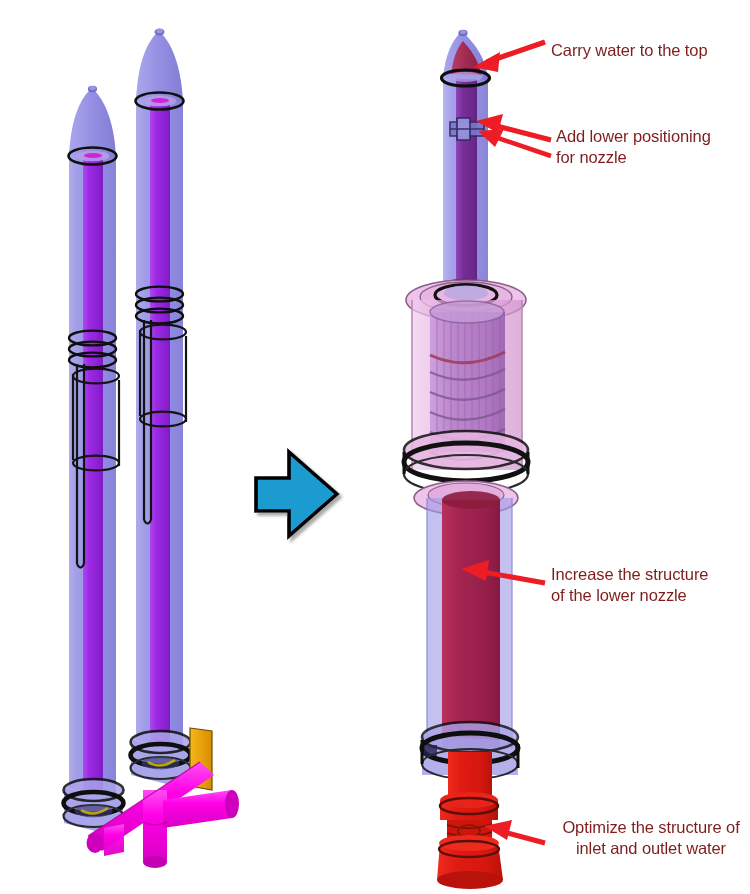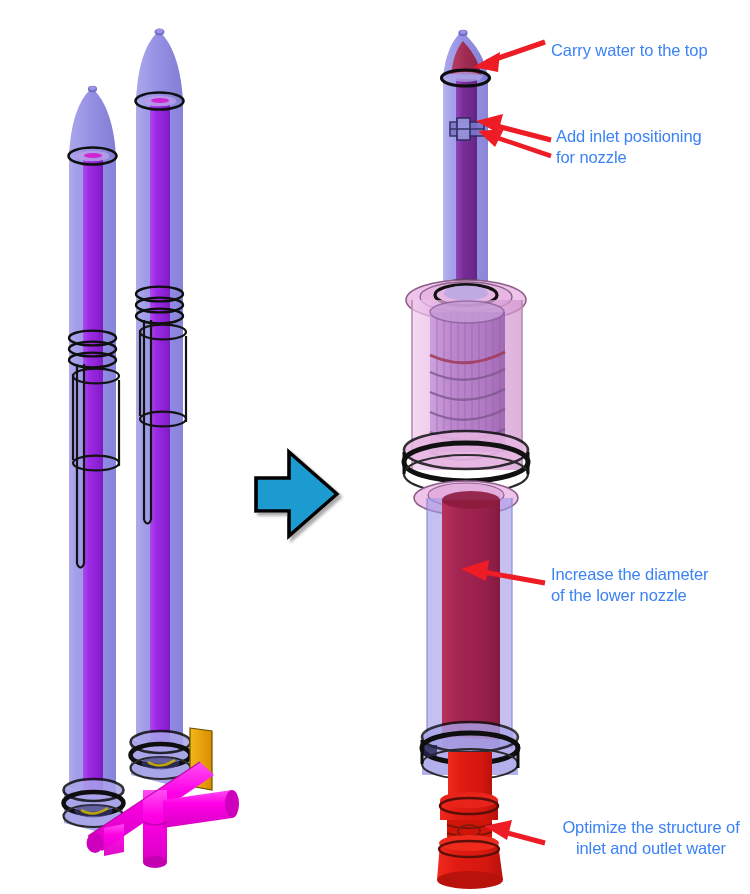--- a/index.html
+++ b/index.html
@@ -10,21 +10,21 @@
     background:#ffffff;
   }
   #stage { position:absolute; inset:0; }
   svg.cad { position:absolute; left:0; top:0; width:750px; height:894px; overflow:visible; }
 
   .anno {
     position:absolute;
     font-family:"Liberation Sans", sans-serif;
     font-size:16.5px;
     line-height:21px;
-    color:#3b82f6;
+    color:#7f1d1d;
     white-space:pre-line;
     letter-spacing:-0.1px;
   }
   #anno-carry  { left:551px; top:40px;  width:196px; }
   #anno-cross  { left:556px; top:126px; width:190px; }
   #anno-diam   { left:551px; top:564px; width:196px; }
   #anno-inlet  { left:551px; top:817px; width:200px;text-align:center; }
 </style>
 </head>
 <body>
@@ -338,22 +338,22 @@
 
       <g>
         <path d="M545,843 L500,831" stroke="#ee1c24" stroke-width="5" stroke-linecap="butt"></path>
         <path d="M484,826 L512,820 L507,840 Z" fill="#ee1c24"></path>
       </g>
     </g>
   </svg>
 
   <div class="anno" id="anno-carry">Carry water to the top</div>
 
-  <div class="anno" id="anno-cross">Add inlet positioning
+  <div class="anno" id="anno-cross">Add lower positioning
 for nozzle</div>
 
-  <div class="anno" id="anno-diam">Increase the diameter
+  <div class="anno" id="anno-diam">Increase the structure
 of the lower nozzle</div>
 
   <div class="anno" id="anno-inlet">Optimize the structure of
 inlet and outlet water</div>
 
 </div>
 
 </body></html>

